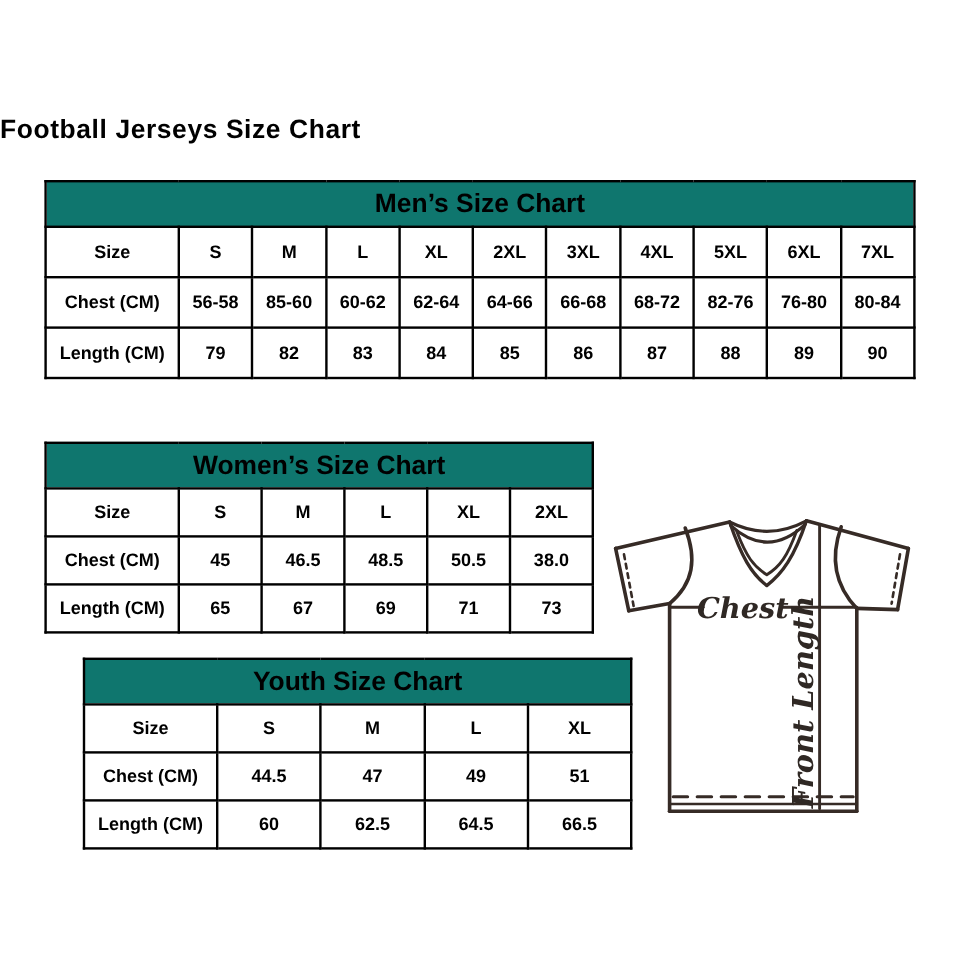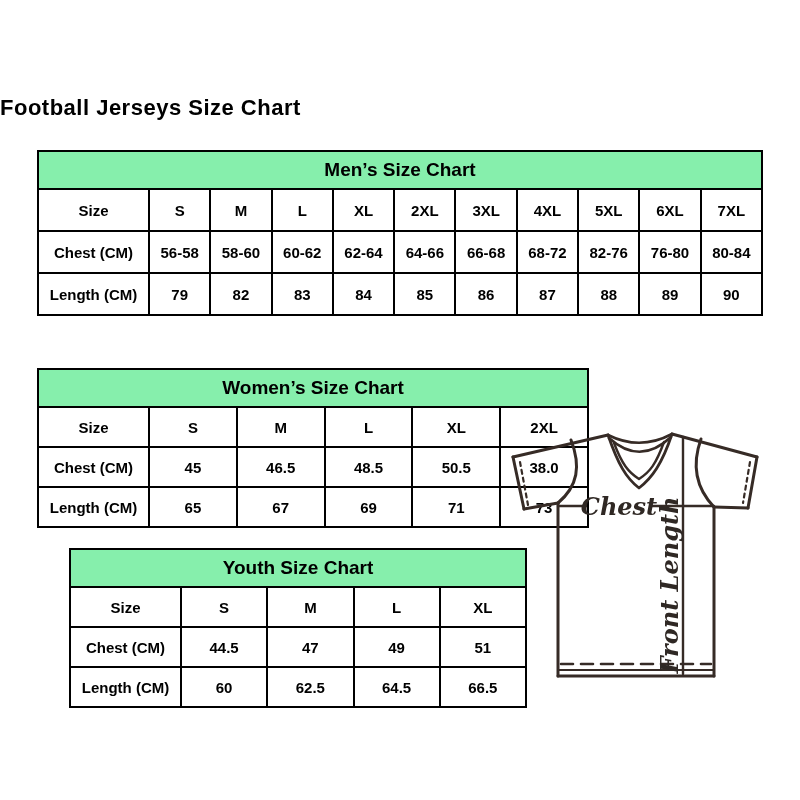--- a/index.html
+++ b/index.html
@@ -6,33 +6,33 @@
   body{
     width:800px;height:800px;position:relative;background:#ffffff;
     font-family:"Liberation Sans",sans-serif;color:#000;overflow:hidden;
   }
   .page-title{
     position:absolute;top:95px;left:0;width:780px;
     font-size:22px;font-weight:bold;letter-spacing:0.5px;color:#000;
   }
   .tbl-wrap{position:absolute;}
   .tbl-men{left:37px;top:150px;width:726px;}
-  .tbl-women{left:37px;top:368px;width:552px;}
+  .tbl-women{left:37px;top:368px;width:458px;}
   .tbl-youth{left:37px;top:548px;width:458px;padding-left:32px;}
   table.size-table{
     border-collapse:collapse;table-layout:fixed;width:100%;
   }
   table.size-table td{
     border:2px solid #000;text-align:center;vertical-align:middle;
     font-weight:bold;font-size:15px;padding:0;height:38px;color:#000;
     overflow:hidden;white-space:nowrap;
   }
   table.size-table.tall td{height:40px;}
   table.size-table td.title-cell{
-    background:#86efac;font-size:19px;height:36px;
+    background:#0f766e;font-size:22px;height:36px;
   }
   .jersey-box{position:absolute;left:498px;top:417px;width:272px;height:272px;}
 </style>
 </head>
 <body>
 
 <div class="page-title">Football Jerseys Size Chart</div>
 
 <div class="tbl-wrap tbl-men">
   <table class="size-table tall">
@@ -62,21 +62,21 @@
           <td>2XL</td>
           <td>3XL</td>
           <td>4XL</td>
           <td>5XL</td>
           <td>6XL</td>
           <td>7XL</td>
         </tr>
         <tr>
           <td>Chest (CM)</td>
           <td>56-58</td>
-          <td>58-60</td>
+          <td>85-60</td>
           <td>60-62</td>
           <td>62-64</td>
           <td>64-66</td>
           <td>66-68</td>
           <td>68-72</td>
           <td>82-76</td>
           <td>76-80</td>
           <td>80-84</td>
         </tr>
         <tr>

